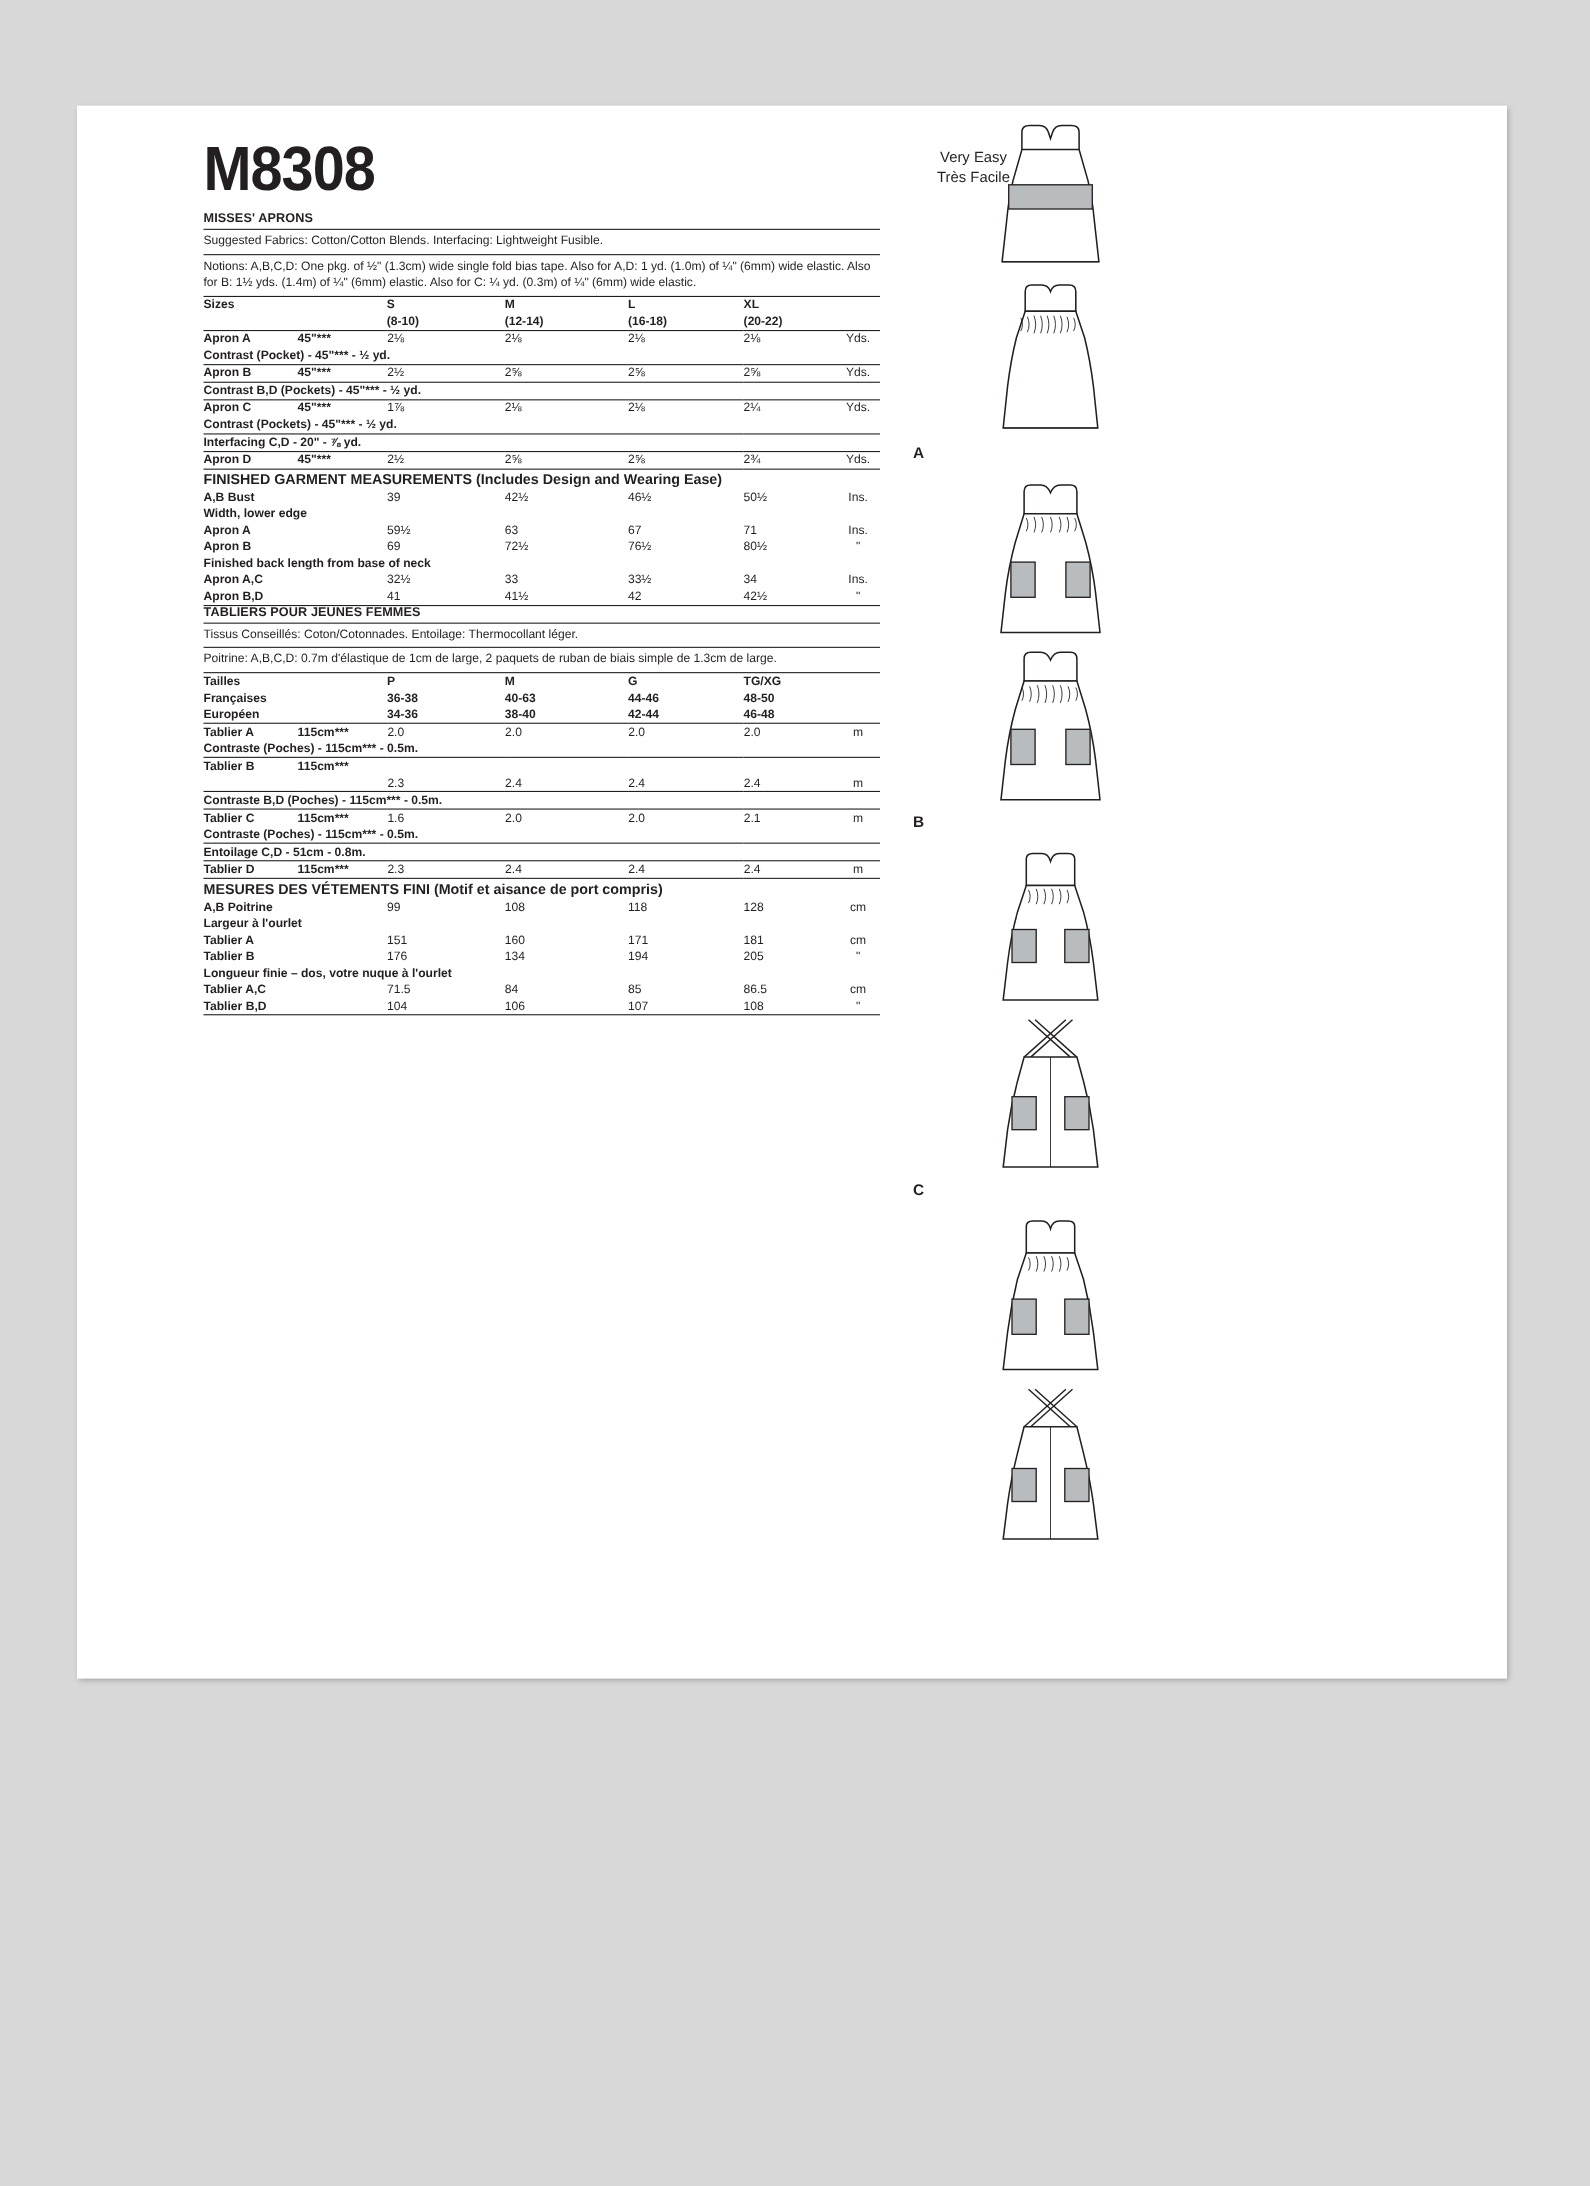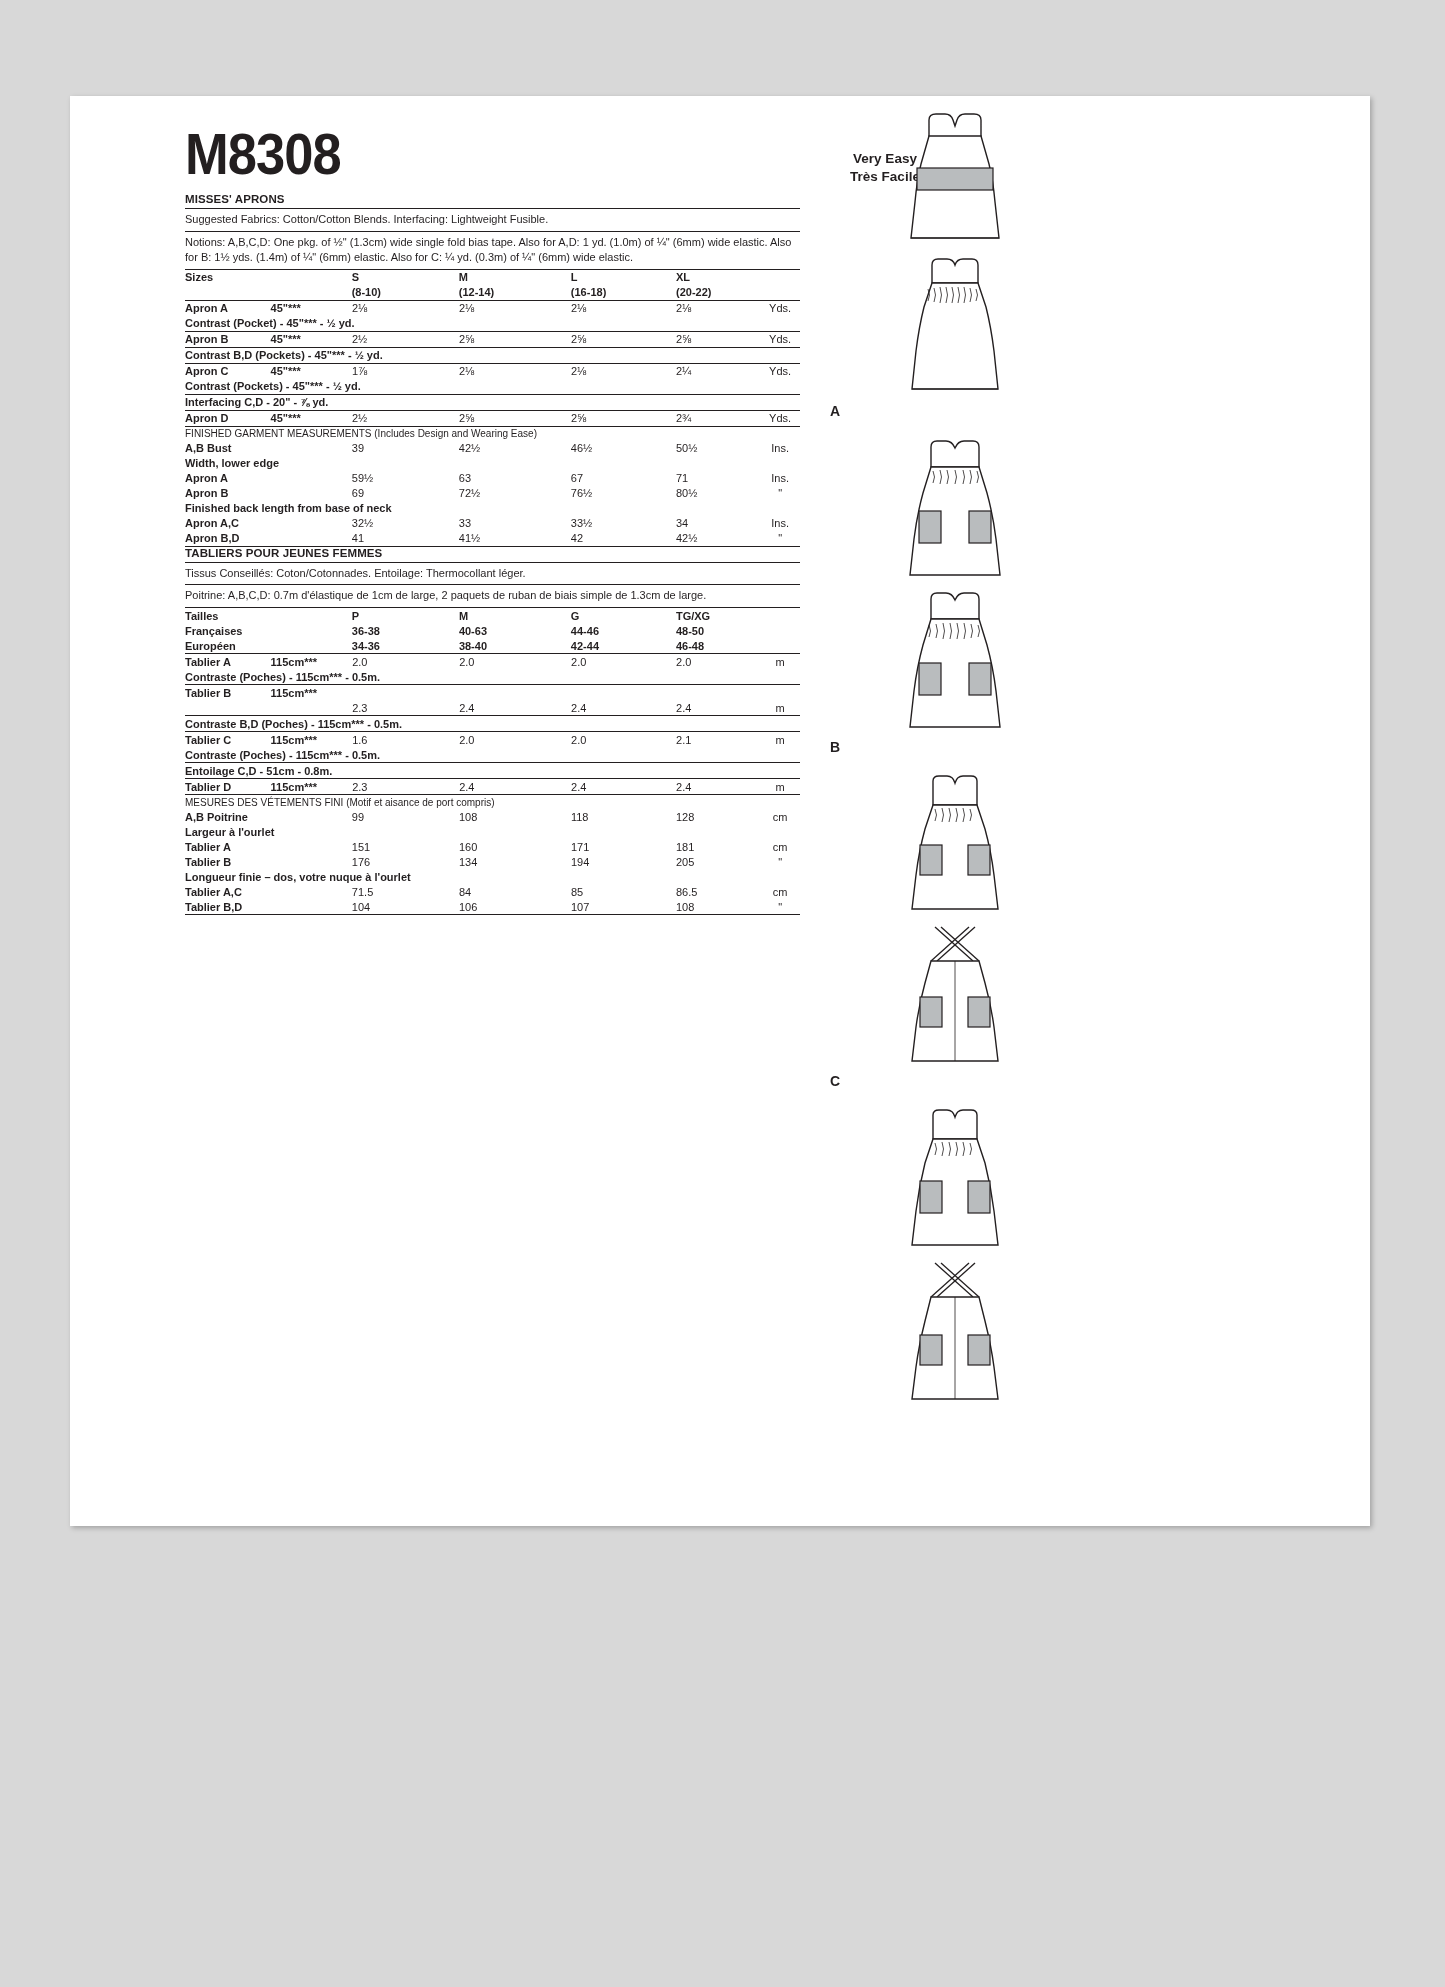--- a/index.html
+++ b/index.html
@@ -14,22 +14,22 @@
   }
   .content{position:absolute;left:115px;top:30px;width:615px;}
 
   
   .patnum{
     font-size:57px;font-weight:bold;letter-spacing:-1px;line-height:1;
     color:#231f20;margin:0 0 10px 0;font-stretch:condensed;
     transform:scaleX(0.92);transform-origin:left center;
   }
   .difficulty{
-    position:absolute;left:725px;top:54px;width:180px;text-align:center;
-    font-size:13.5px;font-weight:bold;line-height:1.35;color:#231f20;
+    position:absolute;left:725px;top:38px;width:180px;text-align:center;
+    font-size:13.5px;font-weight:normal;line-height:1.35;color:#231f20;
   }
   .cat{
     font-size:11.5px;font-weight:bold;letter-spacing:0.1px;color:#231f20;
     padding-bottom:3px;
   }
 
   
   .rule{border-top:1.6px solid #231f20;}
   .rule-thin{border-top:1px solid #231f20;}
   .blk{font-size:11px;line-height:1.42;color:#231f20;padding:3px 0 3px 0;}
@@ -40,21 +40,21 @@
   .c-lbl{width:86px;font-weight:bold;white-space:nowrap;}
   .c-w{width:82px;font-weight:bold;}
   .c-s{width:108px;}
   .c-m{width:113px;}
   .c-l{width:106px;}
   .c-xl{width:85px;}
   .c-u{text-align:center;width:40px;}
   .bold{font-weight:bold;}
   .rowtop td{border-top:1.6px solid #231f20;padding-top:3px;}
   .rowtopthin td{border-top:1px solid #231f20;padding-top:3px;}
-  .secthead{font-weight:normal;font-size:10px;padding-top:3px;}
+  .secthead{font-weight:bold;font-size:13px;padding-top:3px;}
   .span{font-weight:bold;font-size:11px;}
 
   
   .figs{position:absolute;left:760px;top:10px;width:250px;}
   .fig{position:relative;margin-bottom:2px;text-align:center;}
   .figlabel{font-size:14px;font-weight:bold;color:#231f20;margin:2px 0 16px 0;}
   svg{display:block;margin:0 auto;}
   .ln{fill:none;stroke:#231f20;stroke-width:1.3;}
   .body{fill:#ffffff;stroke:#231f20;stroke-width:1.4;}
   .pkt{fill:#b9bcbe;stroke:#231f20;stroke-width:1.2;}

